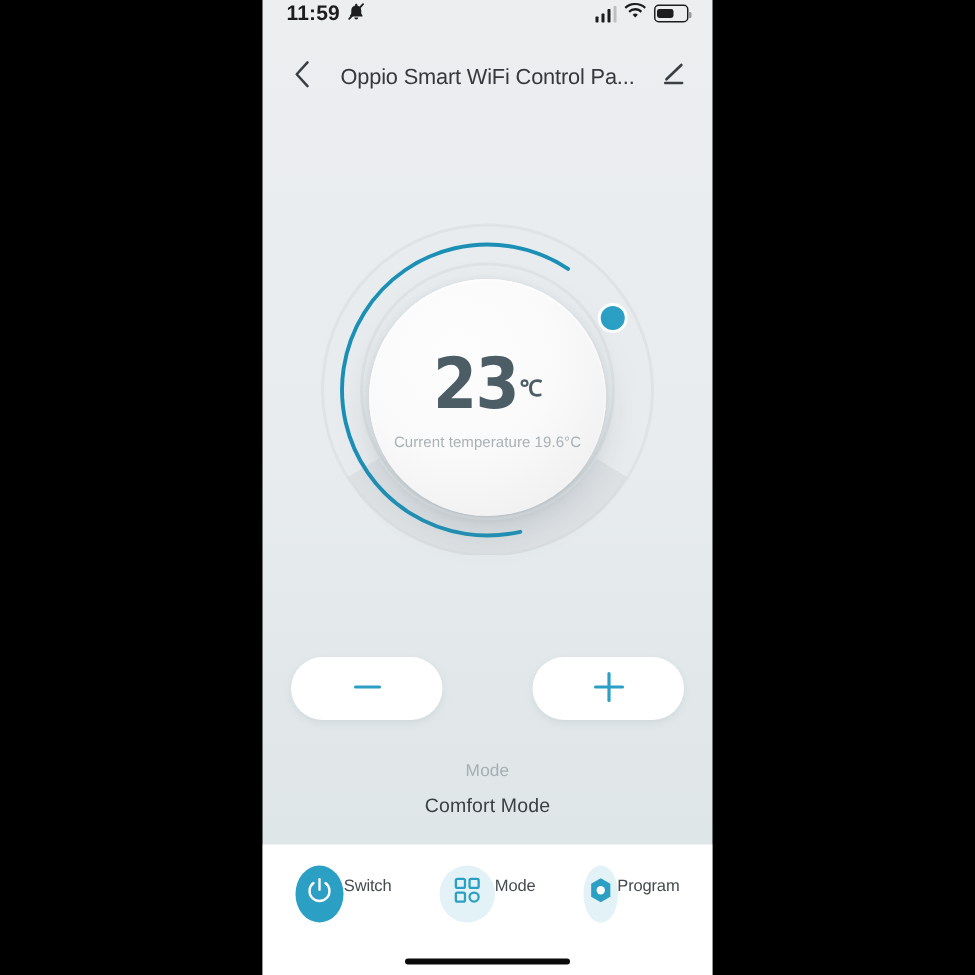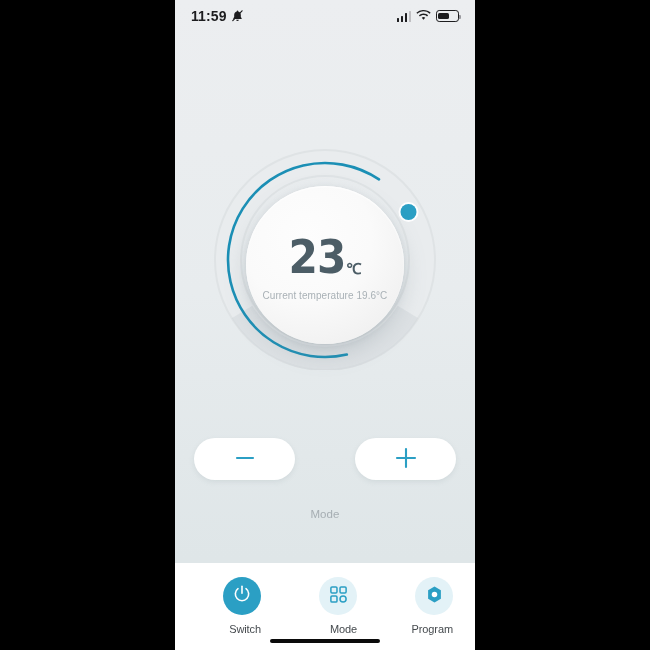--- a/index.html
+++ b/index.html
@@ -13,21 +13,21 @@
     position:absolute;
     left:175px; top:0;
     width:300px; height:650px;
     background:linear-gradient(180deg,#eceef0 0%,#e8ecee 45%,#e2e8ea 70%,#dfe6e8 86%,#dfe6e8 100%);
     overflow:hidden;
   }
 
   
   #statusbar {
     position:absolute; top:0; left:0; width:300px; height:32px;
-    display:flex; align-items:center; justify-content:space-between;
+    display:flex; align-items:flex-start; justify-content:space-between;
     padding:0 16px;
     gap:41px;
   }
   .sb-left { display:flex; align-items:center; gap:4px; }
   .sb-time { font-size:14px; font-weight:600; color:#1d1d1f; letter-spacing:0.1px; }
   .bell-icon { position:relative; width:13px; height:14px; display:inline-block; }
   .bell-icon svg { display:block; }
   .sb-right { display:flex; align-items:center; gap:5px; }
   .signal { display:flex; align-items:flex-end; gap:1.5px; height:11px; }
   .signal i { display:block; width:2.5px; background:#1d1d1f; border-radius:0.5px; }
@@ -65,21 +65,21 @@
     position:absolute;
     left:71px; top:56px;
     width:158px; height:158px;
     border-radius:50%;
     background:radial-gradient(circle at 38% 32%, #fdfdfd 0%, #fafafa 45%, #f1f1f1 78%, #e9eaea 100%);
     box-shadow: 0 10px 22px rgba(120,135,142,0.26),
                 0 2px 6px rgba(120,135,142,0.18),
                 inset 0 1px 2px rgba(255,255,255,0.95);
     display:flex; flex-direction:column; align-items:center; justify-content:center;
   }
-  #temp-row { display:flex; align-items:flex-end; margin-top:6px; }
+  #temp-row { display:flex; align-items:center; margin-top:6px; }
   #temp-value {
     font-family:"DejaVu Sans Condensed","Liberation Sans", sans-serif;
     font-size:47px; font-weight:bold; color:#4c5d66; line-height:0.92;
     letter-spacing:-1px;
   }
   #temp-unit {
     font-size:15px; font-weight:bold; color:#4c5d66; margin-top:3px; margin-left:1px;
   }
   #current-temp {
     margin-top:12px; font-size:10px; color:#a9b1b6; letter-spacing:0.05px;
@@ -101,21 +101,21 @@
   #mode-label { font-size:11.5px; color:#a6aeb3; letter-spacing:0.1px; }
   #mode-value { margin-top:9px; font-size:13px; color:#3a3f44; letter-spacing:0.1px; }
 
   
   #bottomnav {
     position:absolute; left:0; bottom:0; width:300px; height:87px;
     background:#ffffff;
     display:flex; align-items:flex-start; justify-content:space-around;
     padding:14px 6px 0 6px;
   }
-  .nav-item { width:64px; display:flex; flex-direction:column; align-items:flex-end; cursor:pointer; }
+  .nav-item { width:64px; display:flex; flex-direction:row; align-items:flex-start; cursor:pointer; }
   .nav-circle {
     width:38px; height:38px; border-radius:50%;
     background:#e3f2f7;
     display:flex; align-items:center; justify-content:center;
   }
   .nav-item.active .nav-circle { background:#2b9fc4; }
   .nav-text { margin-top:8px; font-size:11px; color:#454a4e; white-space:nowrap; letter-spacing:-0.1px; }
   #home-indicator {
     position:absolute; left:50%; transform:translateX(-50%); bottom:7px;
     width:110px; height:4px; border-radius:2px; background:#0a0a0a;
@@ -151,20 +151,38 @@
           <path d="M8 1.4c-2.6 0-5 1-6.7 2.7L.2 2.9A11 11 0 0 1 8 0c3 0 5.8 1.1 7.8 2.9l-1.1 1.2A9.4 9.4 0 0 0 8 1.4z" fill="#1d1d1f"></path>
         </svg>
       </span>
       <span class="battery">
         <span class="fill"></span>
           <span class="cap"></span>
       </span>
     </div>
   </div>
 
+  <div id="navbar">
+    <div id="back-btn">
+      <span>
+        <svg width="11" height="19" viewBox="0 0 11 19">
+          <polyline points="9,1.6 1.8,9.5 9,17.4" fill="none" stroke="#3a3f44" stroke-width="1.7" stroke-linecap="round" stroke-linejoin="round"></polyline>
+        </svg>
+      </span>
+    </div>
+    <div id="nav-title">Oppio Smart WiFi Control Pa...</div>
+    <div id="edit-btn">
+      <span>
+        <svg width="17" height="17" viewBox="0 0 18 18">
+          <line x1="3.5" y1="12.5" x2="14" y2="2.5" stroke="#3a3f44" stroke-width="1.9" stroke-linecap="round"></line>
+          <line x1="2.6" y1="15.2" x2="14.6" y2="15.2" stroke="#3a3f44" stroke-width="1.7" stroke-linecap="round"></line>
+        </svg>
+      </span>
+    </div>
+  </div>
 
   <div id="dial-wrap">
     <svg id="dial-svg" width="250" height="230" viewBox="0 0 250 230">
 
       <circle cx="125" cy="120" r="97" fill="none" stroke="#dfe3e5" stroke-width="28"></circle>
       <circle cx="125" cy="120" r="97" fill="none" stroke="#e9ecee" stroke-width="24"></circle>
 
       <path d="M 42 172 A 97 97 0 0 0 208 172" fill="none" stroke="#d3d9dc" stroke-width="24" opacity="0.55"></path>
 
       <path id="progress-arc" d="M 56.4 188.6 A 97 97 0 1 1 193.6 188.6" fill="none" stroke="#1b8fb5" stroke-width="2.6" stroke-linecap="round" pathLength="100" stroke-dasharray="84 100" stroke-dashoffset="0" transform="rotate(-58 125 120)"></path>
@@ -197,20 +215,21 @@
         <svg width="24" height="24" viewBox="0 0 24 24">
           <line x1="12" y1="3" x2="12" y2="21" stroke="#2b9fc4" stroke-width="2.1" stroke-linecap="round"></line>
           <line x1="3" y1="12" x2="21" y2="12" stroke="#2b9fc4" stroke-width="2.1" stroke-linecap="round"></line>
         </svg>
       </span>
     </button>
   </div>
 
   <div id="mode-block">
     <div id="mode-label">Mode</div>
+    <div id="mode-value">Comfort  Mode</div>
   </div>
 
   <div id="bottomnav">
 
     <div class="nav-item active">
       <div class="nav-circle">
         <span>
           <svg width="20" height="20" viewBox="0 0 24 24">
             <path d="M7.2 5.6a8 8 0 1 0 9.6 0" fill="none" stroke="#ffffff" stroke-width="1.9" stroke-linecap="round"></path>
             <line x1="12" y1="2.6" x2="12" y2="11" stroke="#ffffff" stroke-width="1.9" stroke-linecap="round"></line>

